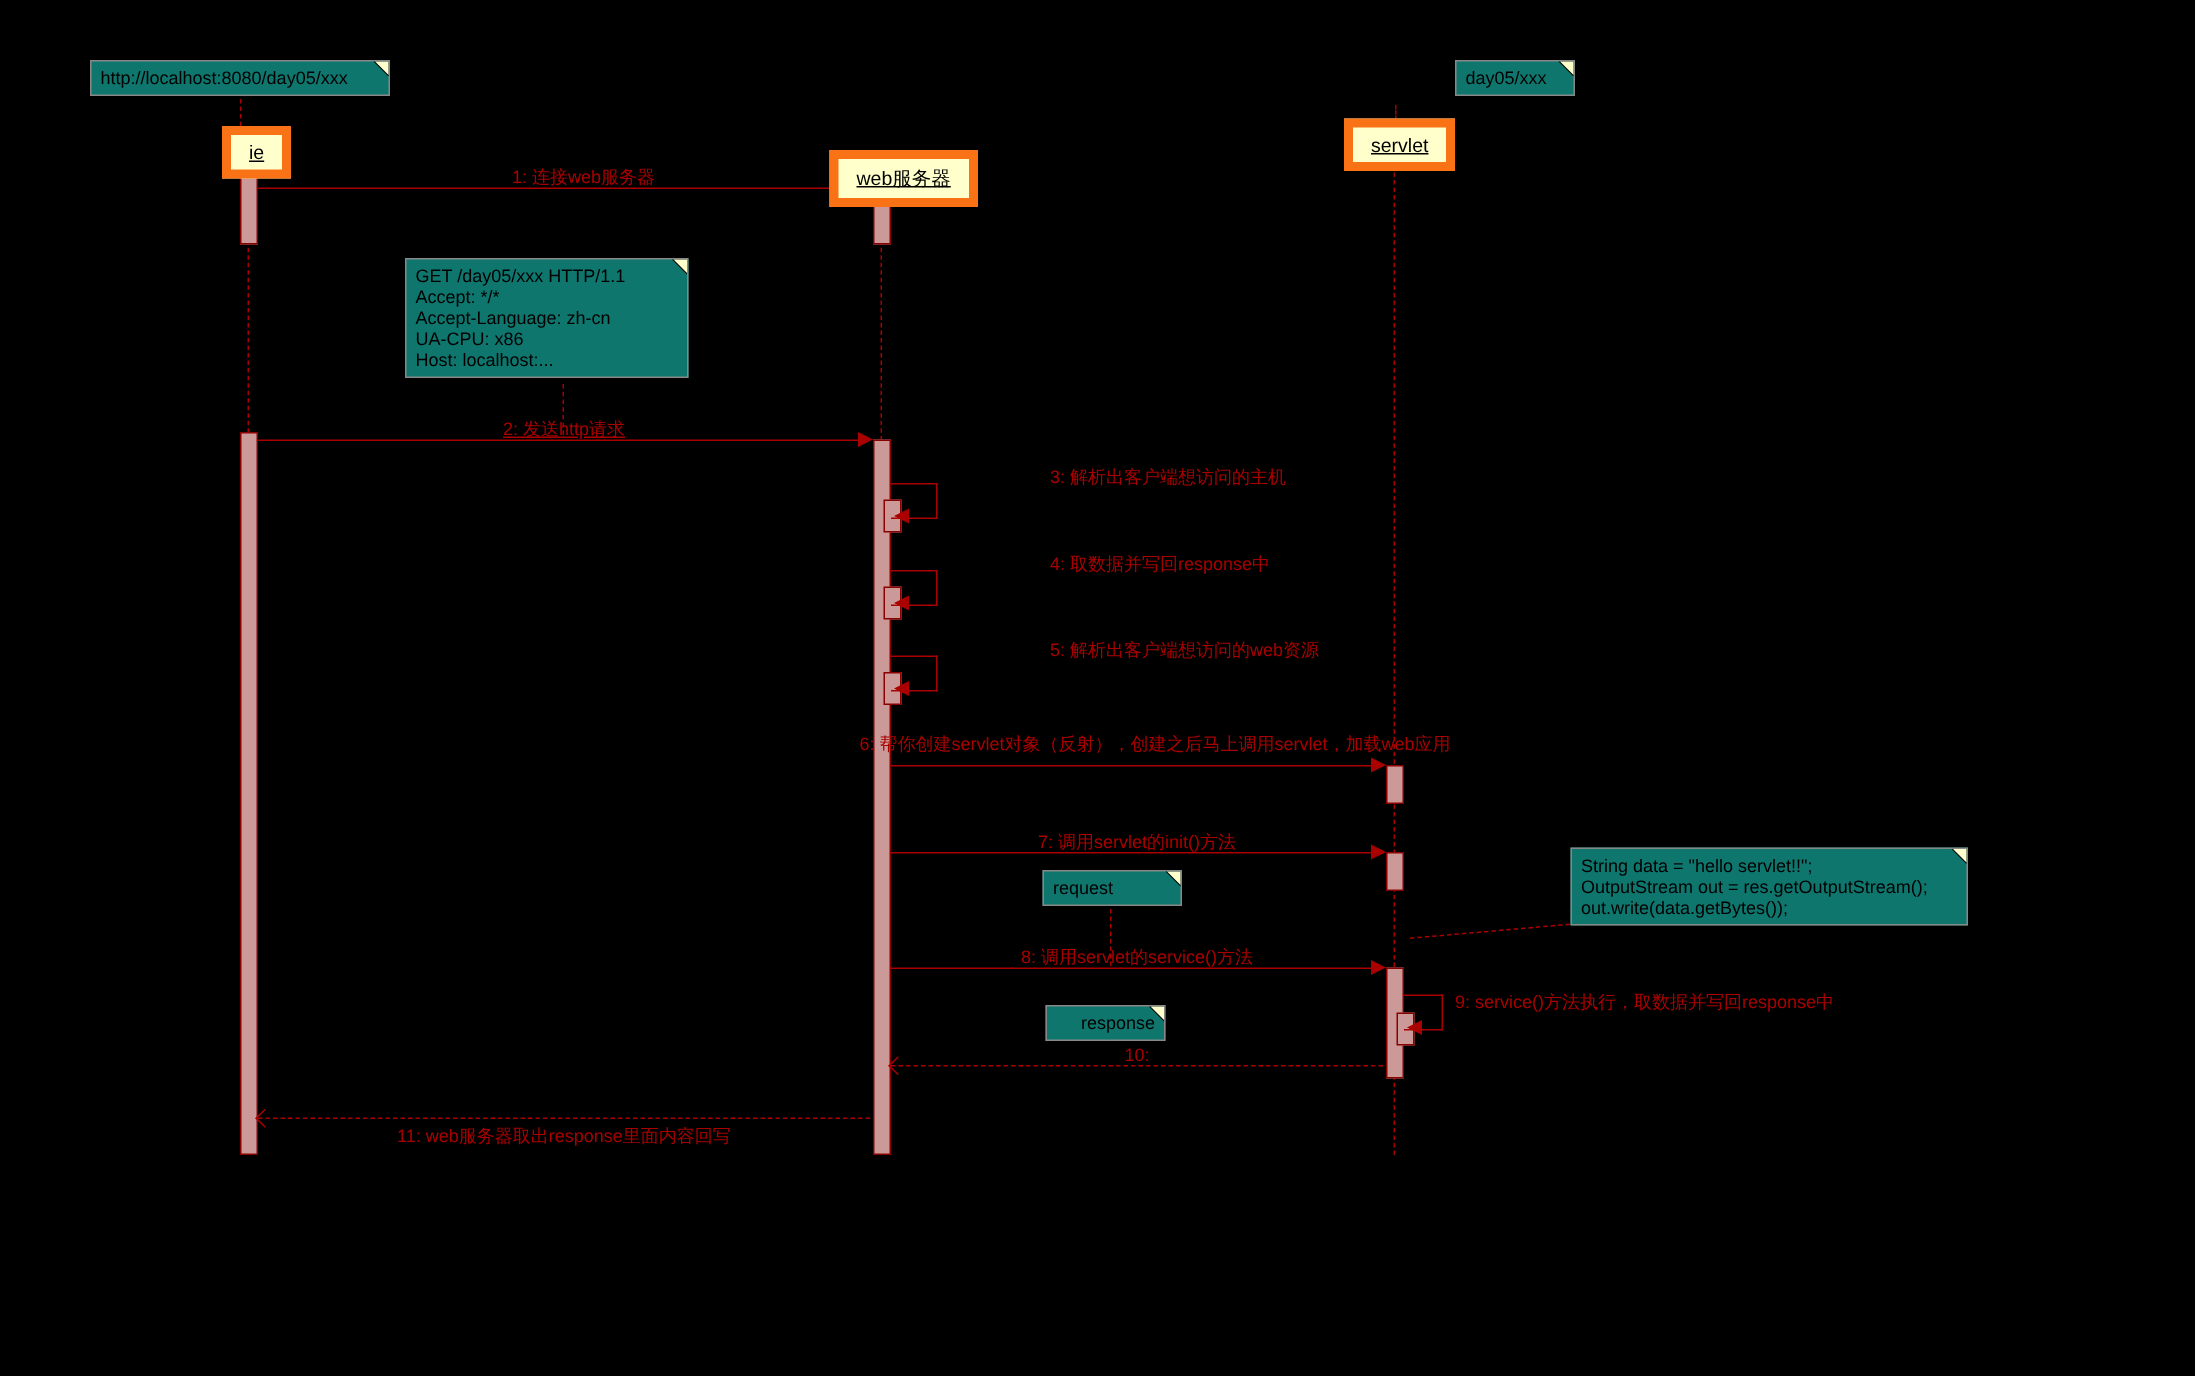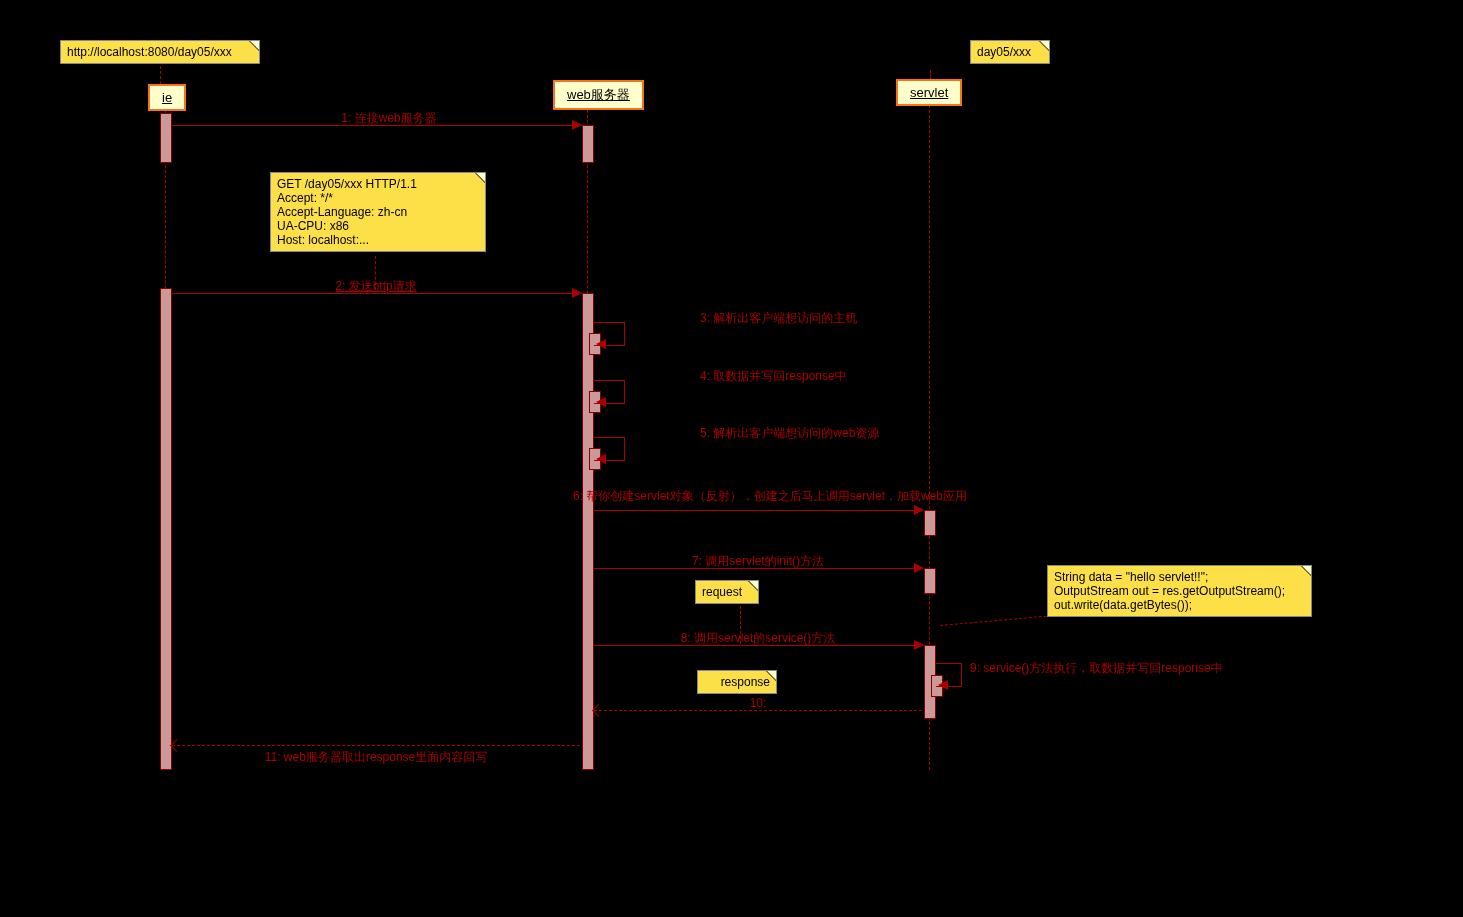--- a/index.html
+++ b/index.html
@@ -7,21 +7,21 @@
     padding: 0;
     background: #000;
     font-family: Arial, "Microsoft YaHei", sans-serif;
     color: #000;
     width: 1463px;
     height: 917px;
     position: relative;
   }
   .note {
     position: absolute;
-    background: #fde047;
+    background: #0f766e;
     border: 1px solid #888;
     font-size: 12px;
     padding: 4px 6px;
     box-sizing: border-box;
     white-space: pre-line;
     z-index: 10;
   }
   .note::before {
     content: "";
     position: absolute;
@@ -40,21 +40,21 @@
     right: 0;
     width: 0;
     height: 0;
     border-style: solid;
     border-width: 0 9px 9px 0;
     border-color: transparent #FFFFCC transparent transparent;
   }
   .actor-box {
     position: absolute;
     background: #FFFFCC;
-    border: 2px solid #f97316;
+    border: 6px solid #f97316;
     padding: 4px 12px;
     font-size: 13px;
     text-align: center;
     z-index: 5;
     text-decoration: underline;
   }
   .lifeline {
     position: absolute;
     width: 0;
     border-left: 1px dashed #a00;
@@ -124,21 +124,21 @@
     z-index: 2;
   }
 </style>
 </head>
 <body>
 
 <div class="note" style="left:60px; top:40px; width:200px;">http://localhost:8080/day05/xxx</div>
 <div class="note" style="left:970px; top:40px; width:80px;">day05/xxx</div>
 
 <div class="actor-box" style="left:148px; top:84px;">ie</div>
-<div class="actor-box" style="left:553px; top:80px;">web服务器</div>
+<div class="actor-box" style="left:553px; top:100px;">web服务器</div>
 <div class="actor-box" style="left:896px; top:79px;">servlet</div>
 
 <div class="note-connector" style="left:160px; top:66px; width:1px; height:18px; border-top:none; border-left:1px dashed #a00;"></div>
 <div class="note-connector" style="left:930px; top:70px; width:1px; height:10px; border-top:none; border-left:1px dashed #a00;"></div>
 
 <div class="lifeline" style="left:165px; top:110px; height:660px;"></div>
 <div class="lifeline" style="left:587px; top:110px; height:660px;"></div>
 <div class="lifeline" style="left:929px; top:105px; height:665px;"></div>
 
 <div class="activation" style="left:160px; top:113px; height:48px;"></div>
@@ -153,21 +153,21 @@
 
 <div class="activation" style="left:924px; top:510px; height:24px;"></div>
 <div class="activation" style="left:924px; top:568px; height:24px;"></div>
 <div class="activation" style="left:924px; top:645px; height:72px;"></div>
 <div class="activation" style="left:931px; top:675px; height:20px;"></div>
 
 <div class="msg-line" style="left:172px; top:125px; width:408px;"></div>
 <div class="arrow-right" style="left:572px; top:120px;"></div>
 <div class="msg-label" style="left:389px; top:110px;">1: 连接web服务器</div>
 
-<div class="note" style="left:270px; top:172px; width:216px;">GET /day05/xxx HTTP/1.1
+<div class="note" style="left:270px; top:172px; width:189px;">GET /day05/xxx HTTP/1.1
 Accept: */*
 Accept-Language: zh-cn
 UA-CPU: x86
 Host: localhost:...</div>
 <div style="position:absolute; left:375px; top:256px; width:1px; height:34px; border-left:1px dashed #a00; z-index:2;"></div>
 
 <div class="msg-line" style="left:172px; top:293px; width:408px;"></div>
 <div class="arrow-right" style="left:572px; top:288px;"></div>
 <div class="msg-label" style="left:376px; top:278px;text-decoration:underline;">2: 发送http请求</div>
 
@@ -184,21 +184,21 @@
 <div class="msg-label" style="left:700px; top:425px; transform:none;">5: 解析出客户端想访问的web资源</div>
 
 <div class="msg-line" style="left:594px; top:510px; width:328px;"></div>
 <div class="arrow-right" style="left:914px; top:505px;"></div>
 <div class="msg-label" style="left:770px; top:488px;">6: 帮你创建servlet对象（反射），创建之后马上调用servlet，加载web应用</div>
 
 <div class="msg-line" style="left:594px; top:568px; width:328px;"></div>
 <div class="arrow-right" style="left:914px; top:563px;"></div>
 <div class="msg-label" style="left:758px; top:553px;">7: 调用servlet的init()方法</div>
 
-<div class="note" style="left:695px; top:580px; width:64px;">request</div>
+<div class="note" style="left:695px; top:580px; width:93px;">request</div>
 <div style="position:absolute; left:740px; top:606px; width:1px; height:38px; border-left:1px dashed #a00; z-index:2;"></div>
 
 <div class="note" style="left:1047px; top:565px; width:265px;">String data = "hello servlet!!";
 OutputStream out = res.getOutputStream();
 out.write(data.getBytes());</div>
 <div class="note-connector" style="left:940px; top:625px; width:107px; transform:rotate(-5deg); transform-origin:left;"></div>
 
 <div class="msg-line" style="left:594px; top:645px; width:328px;"></div>
 <div class="arrow-right" style="left:914px; top:640px;"></div>
 <div class="msg-label" style="left:758px; top:630px;">8: 调用servlet的service()方法</div>

